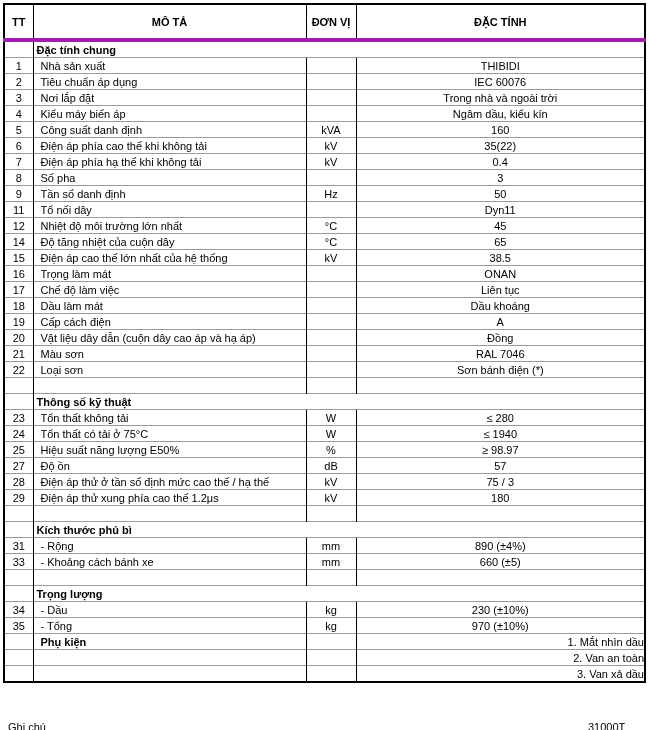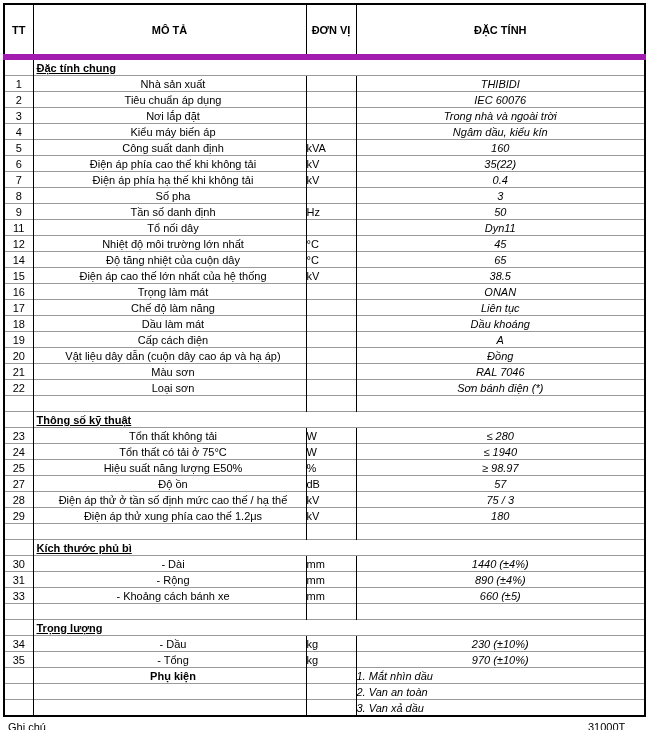--- a/index.html
+++ b/index.html
@@ -12,38 +12,38 @@
   .sheet{position:absolute;left:3px;top:3px;width:643px;}
   table.spec{
     border-collapse:collapse;table-layout:fixed;width:643px;
     border:2px solid #000;
   }
   col.c-no{width:29px;}
   col.c-desc{width:273px;}
   col.c-unit{width:50px;}
   col.c-val{width:289px;}
   thead th{
-    height:17px;padding:16px 2px;
+    height:17px;padding:8px 2px;
     font-weight:bold;text-align:center;vertical-align:middle;
-    border-bottom:6px solid #a21caf;border-left:1px solid #000;
+    border-bottom:4px solid #a21caf;border-left:1px solid #000;
     overflow:hidden;white-space:nowrap;
   }
   thead th:first-child{border-left:none;}
   tbody td{
     height:15px;padding:0;line-height:14px;
     vertical-align:middle;overflow:hidden;white-space:nowrap;
     border-top:1px solid #9a9a9a;border-left:1px solid #000;
   }
   tbody td:first-child{border-left:none;}
   td.no{text-align:center;}
-  td.desc{text-align:center;padding-left:7px;}
-  td.unit{text-align:left;}
-  td.value{text-align:center;font-style:italic;}
-  td.value.left{text-align:left;padding-left:0;}
-  td.section{font-weight:bold;text-align:left;padding-left:3px;text-decoration:underline;}
+  td.desc{text-align:left;padding-left:7px;}
+  td.unit{text-align:center;}
+  td.value{text-align:center;}
+  td.value.left{text-align:right;padding-left:0;}
+  td.section{font-weight:bold;text-align:left;padding-left:3px;}
   td.b{font-weight:bold;}
   .footer-strip{position:absolute;left:0;top:721px;width:649px;height:20px;}
   .footer-left{position:absolute;left:8px;top:0;}
   .footer-right{position:absolute;left:588px;top:0;}
 </style>
 </head>
 <body>
 
 <div class="sheet">
   <table class="spec">
@@ -145,21 +145,21 @@
           <td class="value">38.5</td>
         </tr>
         <tr>
           <td class="no">16</td>
           <td class="desc">Trọng làm mát</td>
           <td class="unit"></td>
           <td class="value">ONAN</td>
         </tr>
         <tr>
           <td class="no">17</td>
-          <td class="desc">Chế độ làm năng</td>
+          <td class="desc">Chế độ làm việc</td>
           <td class="unit"></td>
           <td class="value">Liên tục</td>
         </tr>
         <tr>
           <td class="no">18</td>
           <td class="desc">Dầu làm mát</td>
           <td class="unit"></td>
           <td class="value">Dầu khoáng</td>
         </tr>
         <tr>
@@ -234,26 +234,20 @@
         </tr>
         <tr>
           <td class="no"></td>
           <td class="desc"></td>
           <td class="unit"></td>
           <td class="value"></td>
         </tr>
         <tr>
           <td class="no"></td>
           <td class="section" colspan="3">Kích thước phủ bì</td>
-        </tr>
-        <tr>
-          <td class="no">30</td>
-          <td class="desc">- Dài</td>
-          <td class="unit">mm</td>
-          <td class="value">1440 (±4%)</td>
         </tr>
         <tr>
           <td class="no">31</td>
           <td class="desc">- Rộng</td>
           <td class="unit">mm</td>
           <td class="value">890 (±4%)</td>
         </tr>
         <tr>
           <td class="no">33</td>
           <td class="desc">- Khoảng cách bánh xe</td>

